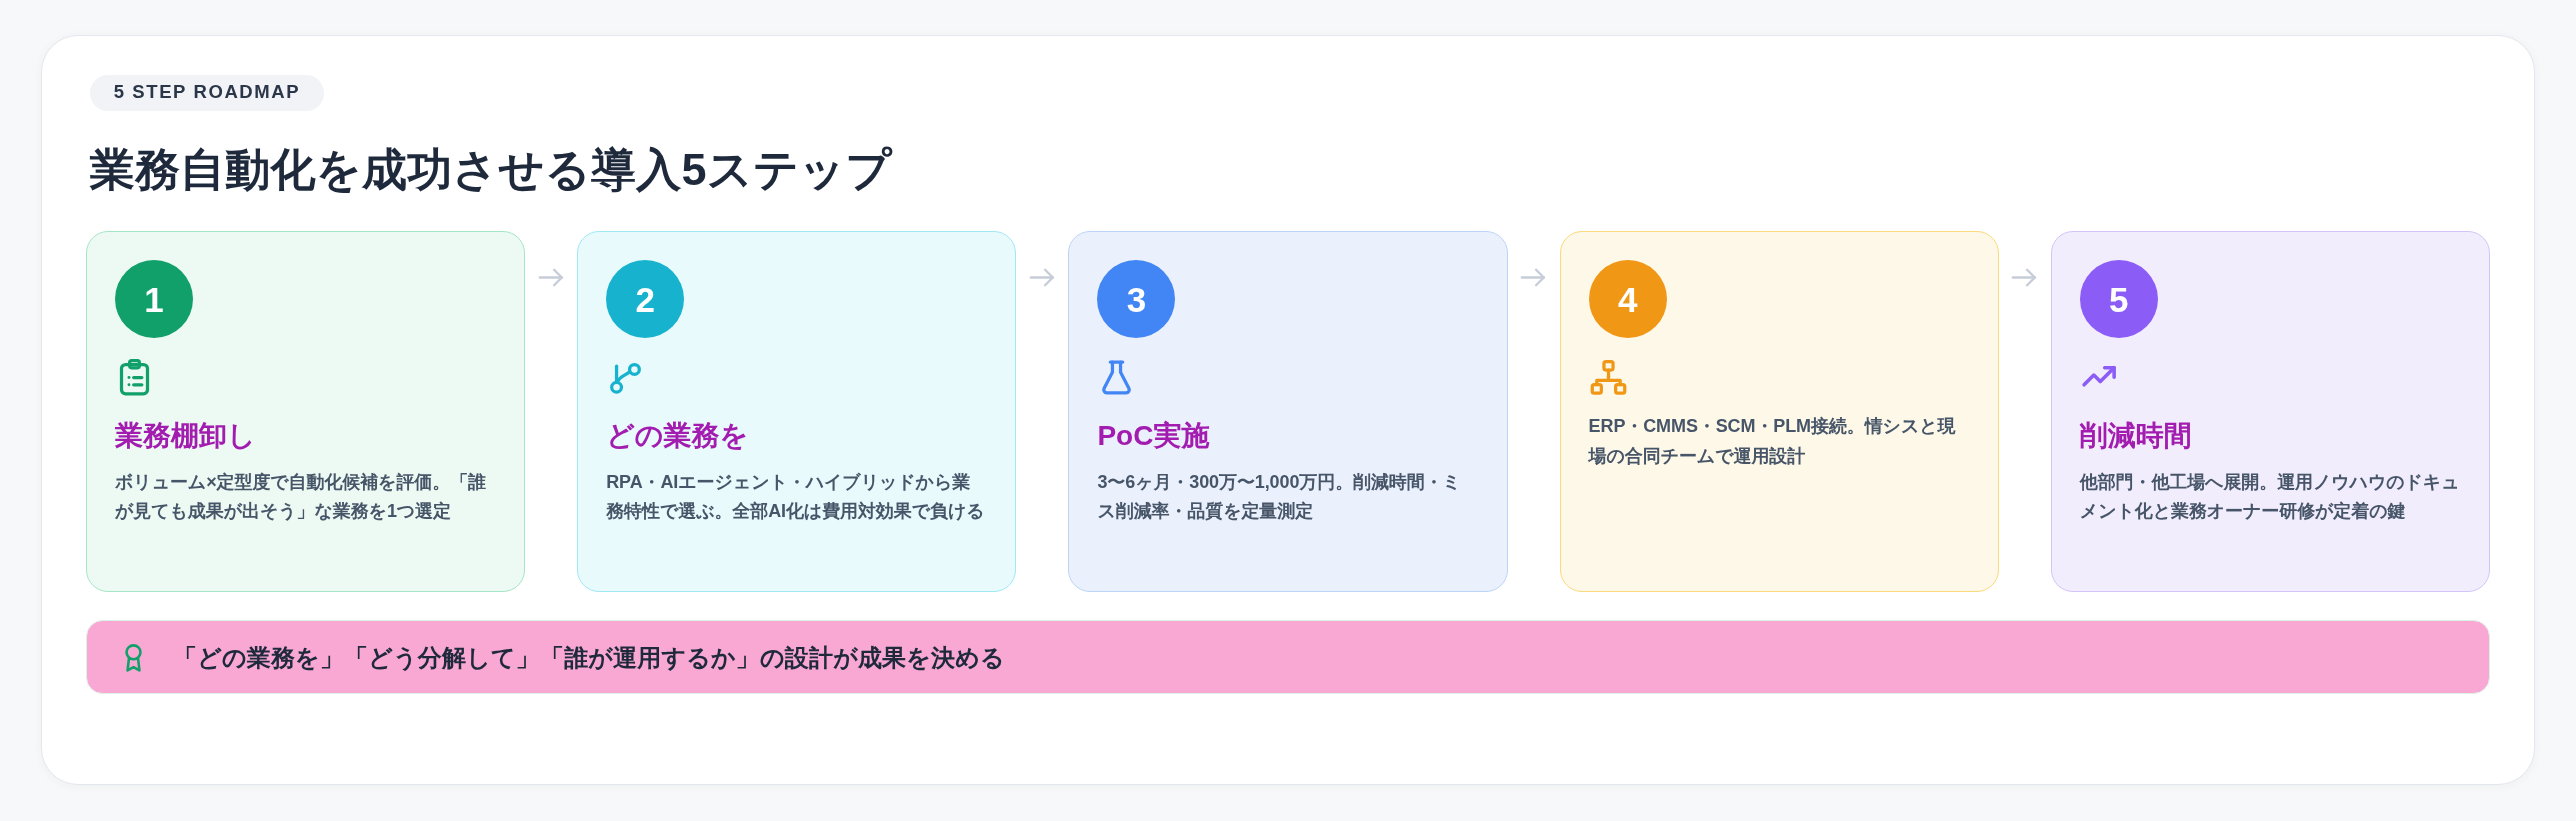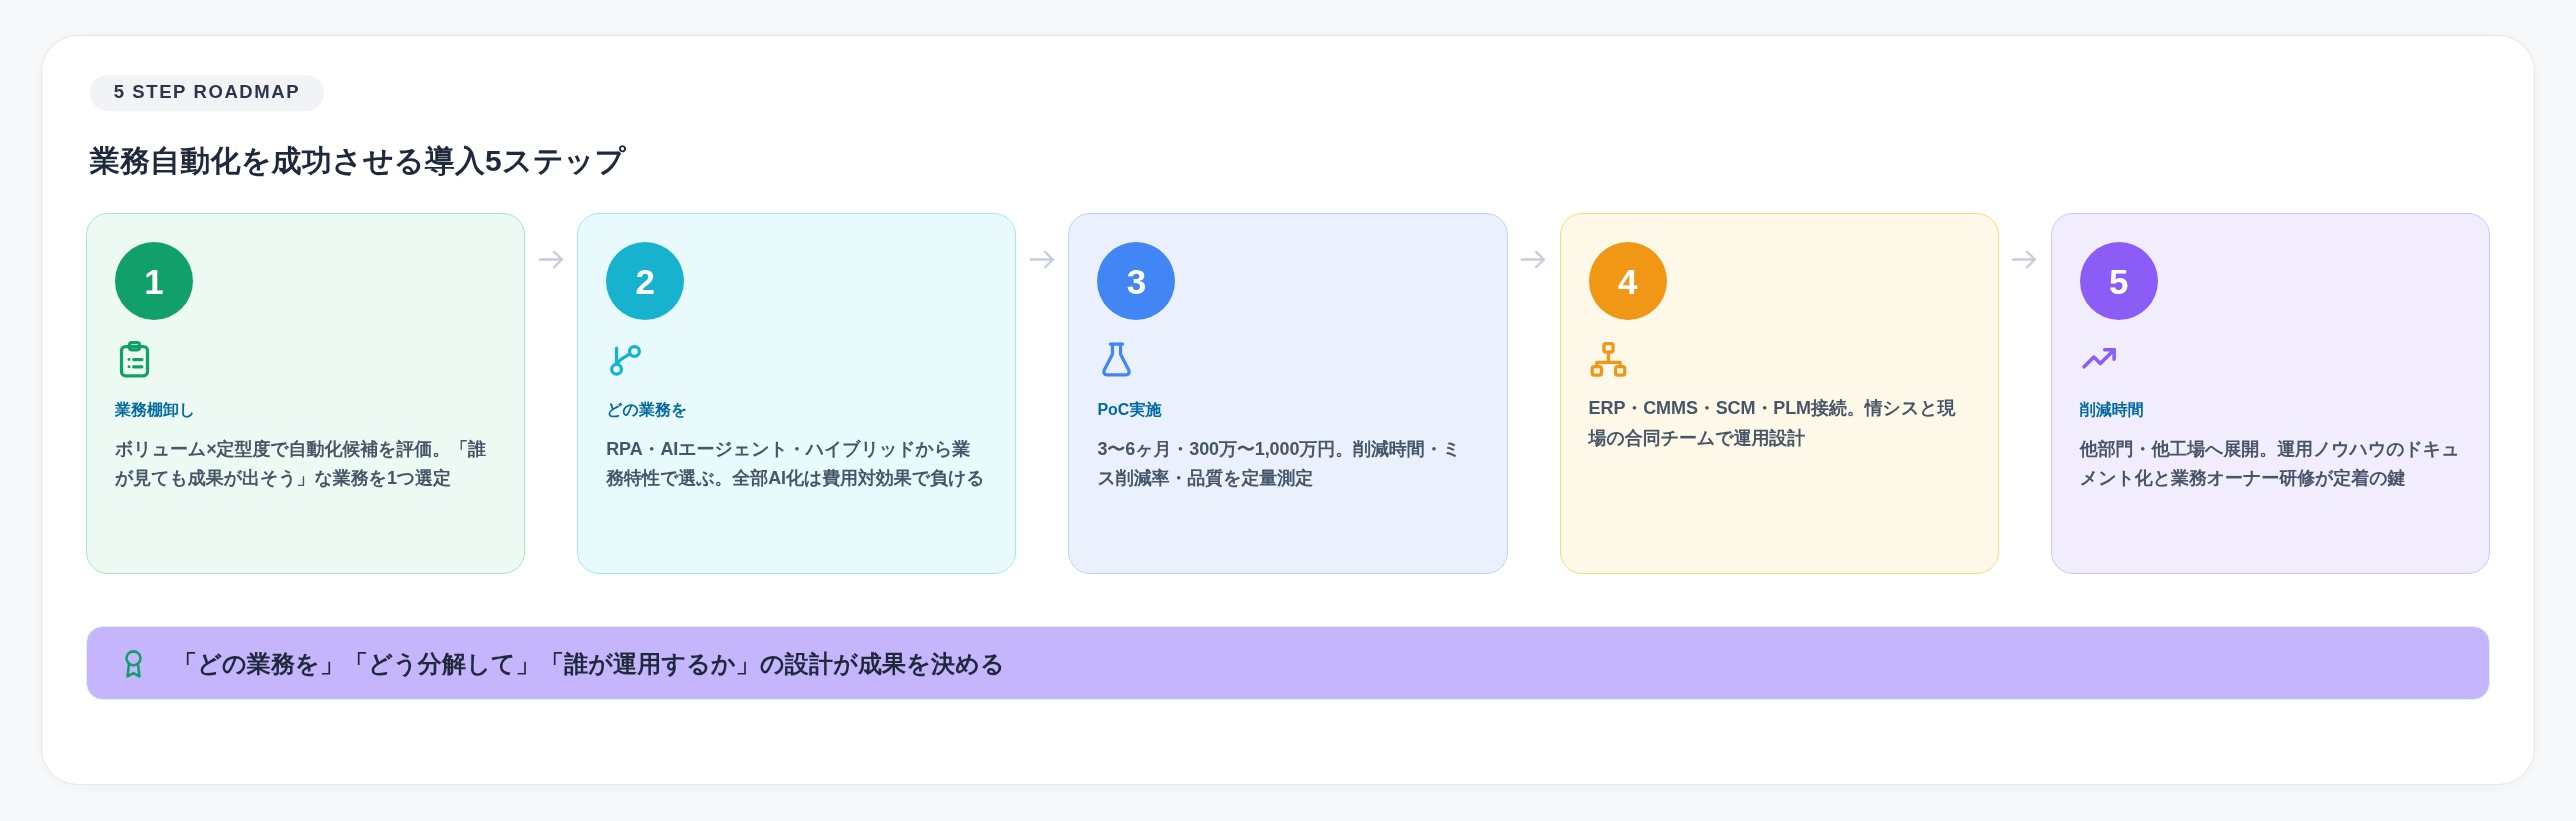--- a/index.html
+++ b/index.html
@@ -52,21 +52,21 @@
     font-weight: bold;
     letter-spacing: 1.6px;
     line-height: 1;
     margin-left: 3.7px;
   }
 
   
   .heading {
     margin-top: 26px;
     margin-left: 3.7px;
-    font-size: 30px;
+    font-size: 45px;
     line-height: 1.2;
     font-weight: bold;
     color: #1e293b;
     letter-spacing: 0.2px;
   }
 
   
   .steps {
     margin-top: 28px;
     display: flex;
@@ -101,23 +101,23 @@
   .card-icon {
     margin-top: 20.4px;
     width: 39px;
     height: 39px;
     display: block;
   }
   .card-icon svg { display: block; width: 39px; height: 39px; }
 
   .card-title {
     margin-top: 20.4px;
-    font-size: 16px;
-    font-weight: bold;
-    color: #0369a1;
+    font-size: 28px;
+    font-weight: bold;
+    color: #a21caf;
     line-height: 1.25;
   }
 
   .card-desc {
     margin-top: 15px;
     font-size: 18px;
     line-height: 1.62;
     color: #475569;
     font-weight: bold;
     letter-spacing: -0.1px;
@@ -129,22 +129,22 @@
     display: flex;
     align-items: flex-start;
     justify-content: center;
     padding-top: 31px;
     color: #c7cdd8;
   }
   .connector svg { display: block; width: 31px; height: 31px; }
 
   
   .banner {
-    margin-top: 46px;
-    background: #c4b5fd;
+    margin-top: 22px;
+    background: #f9a8d4;
     border: 1.9px solid #dff2e7;
     border-radius: 16.7px;
     padding: 20.4px 31px;
     display: flex;
     align-items: center;
     gap: 24px;
     min-height: 74px;
   }
   .banner-icon { flex: 0 0 auto; width: 31px; height: 31px; color: #12a06a; }
   .banner-icon svg { display: block; width: 31px; height: 31px; }

